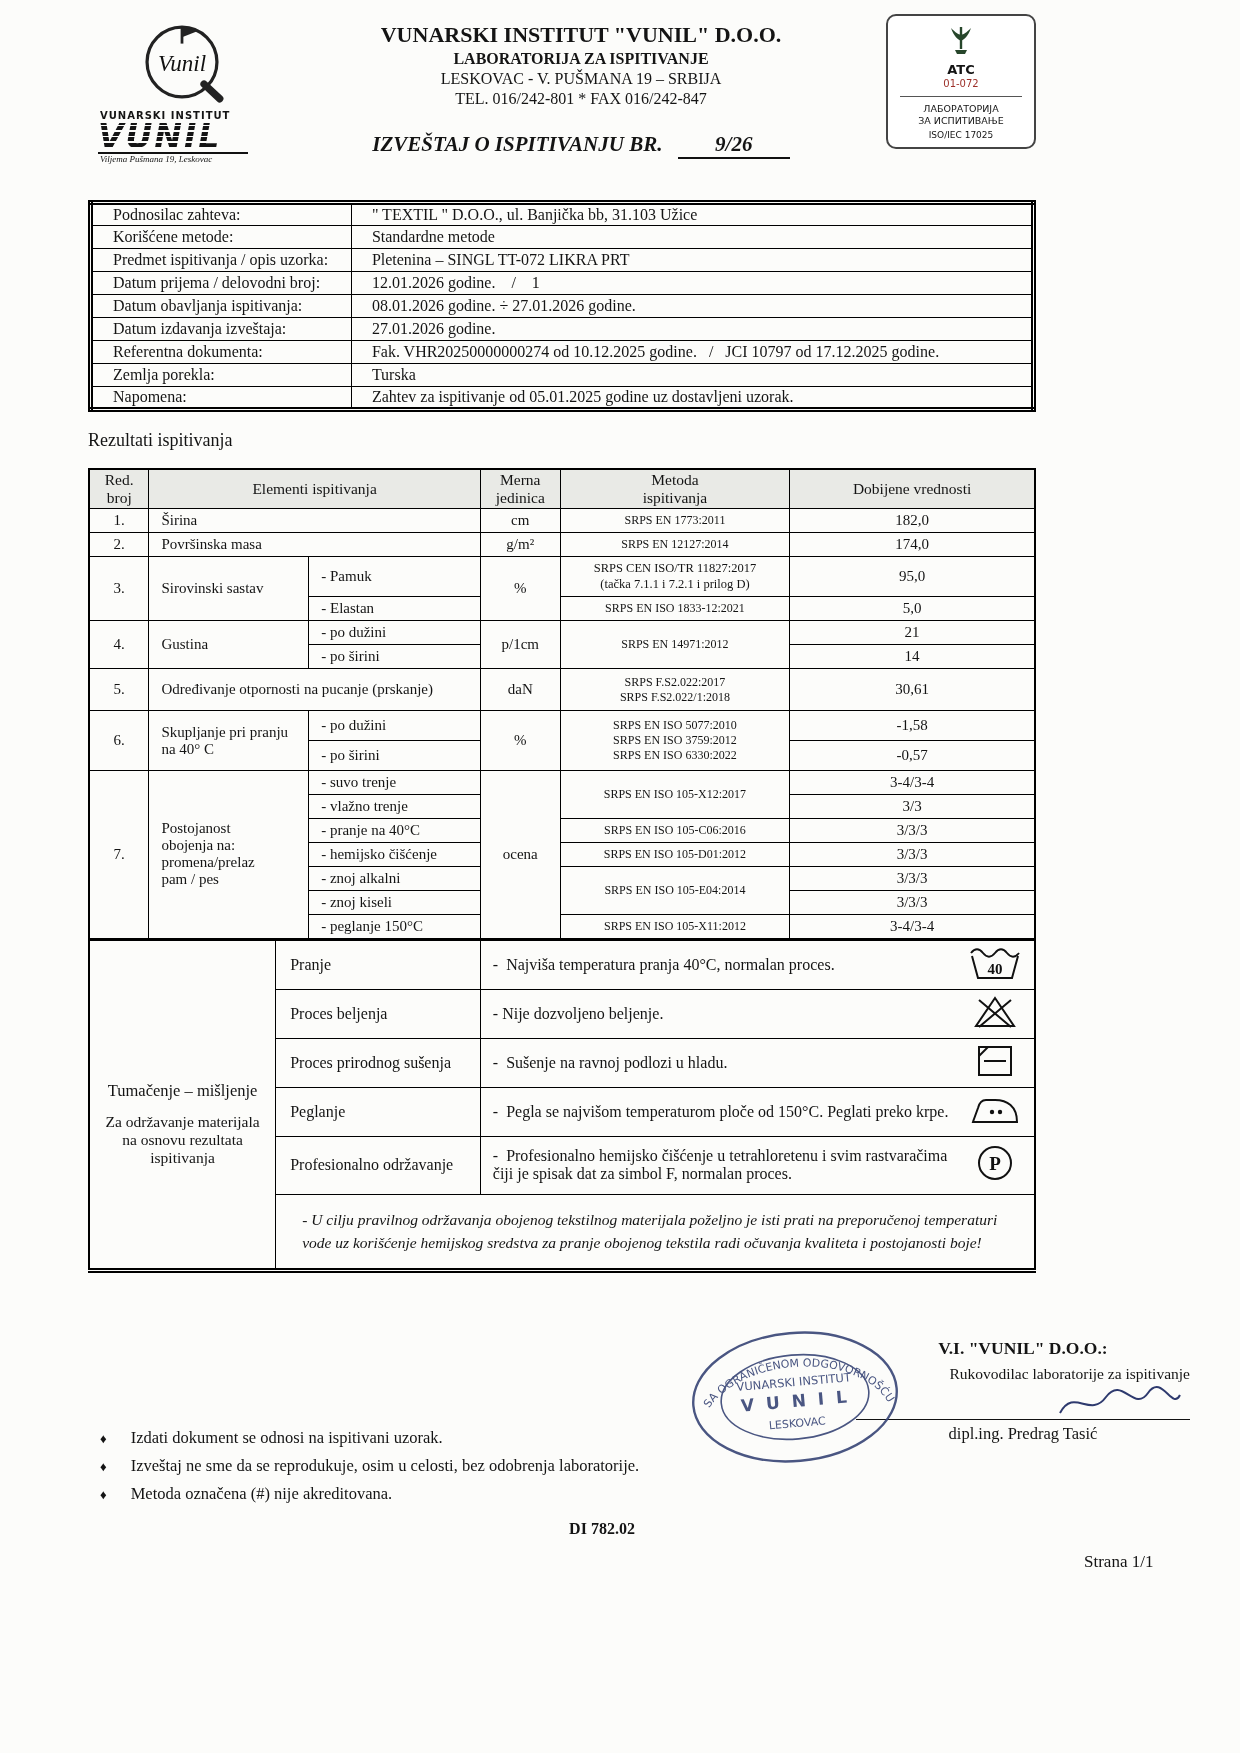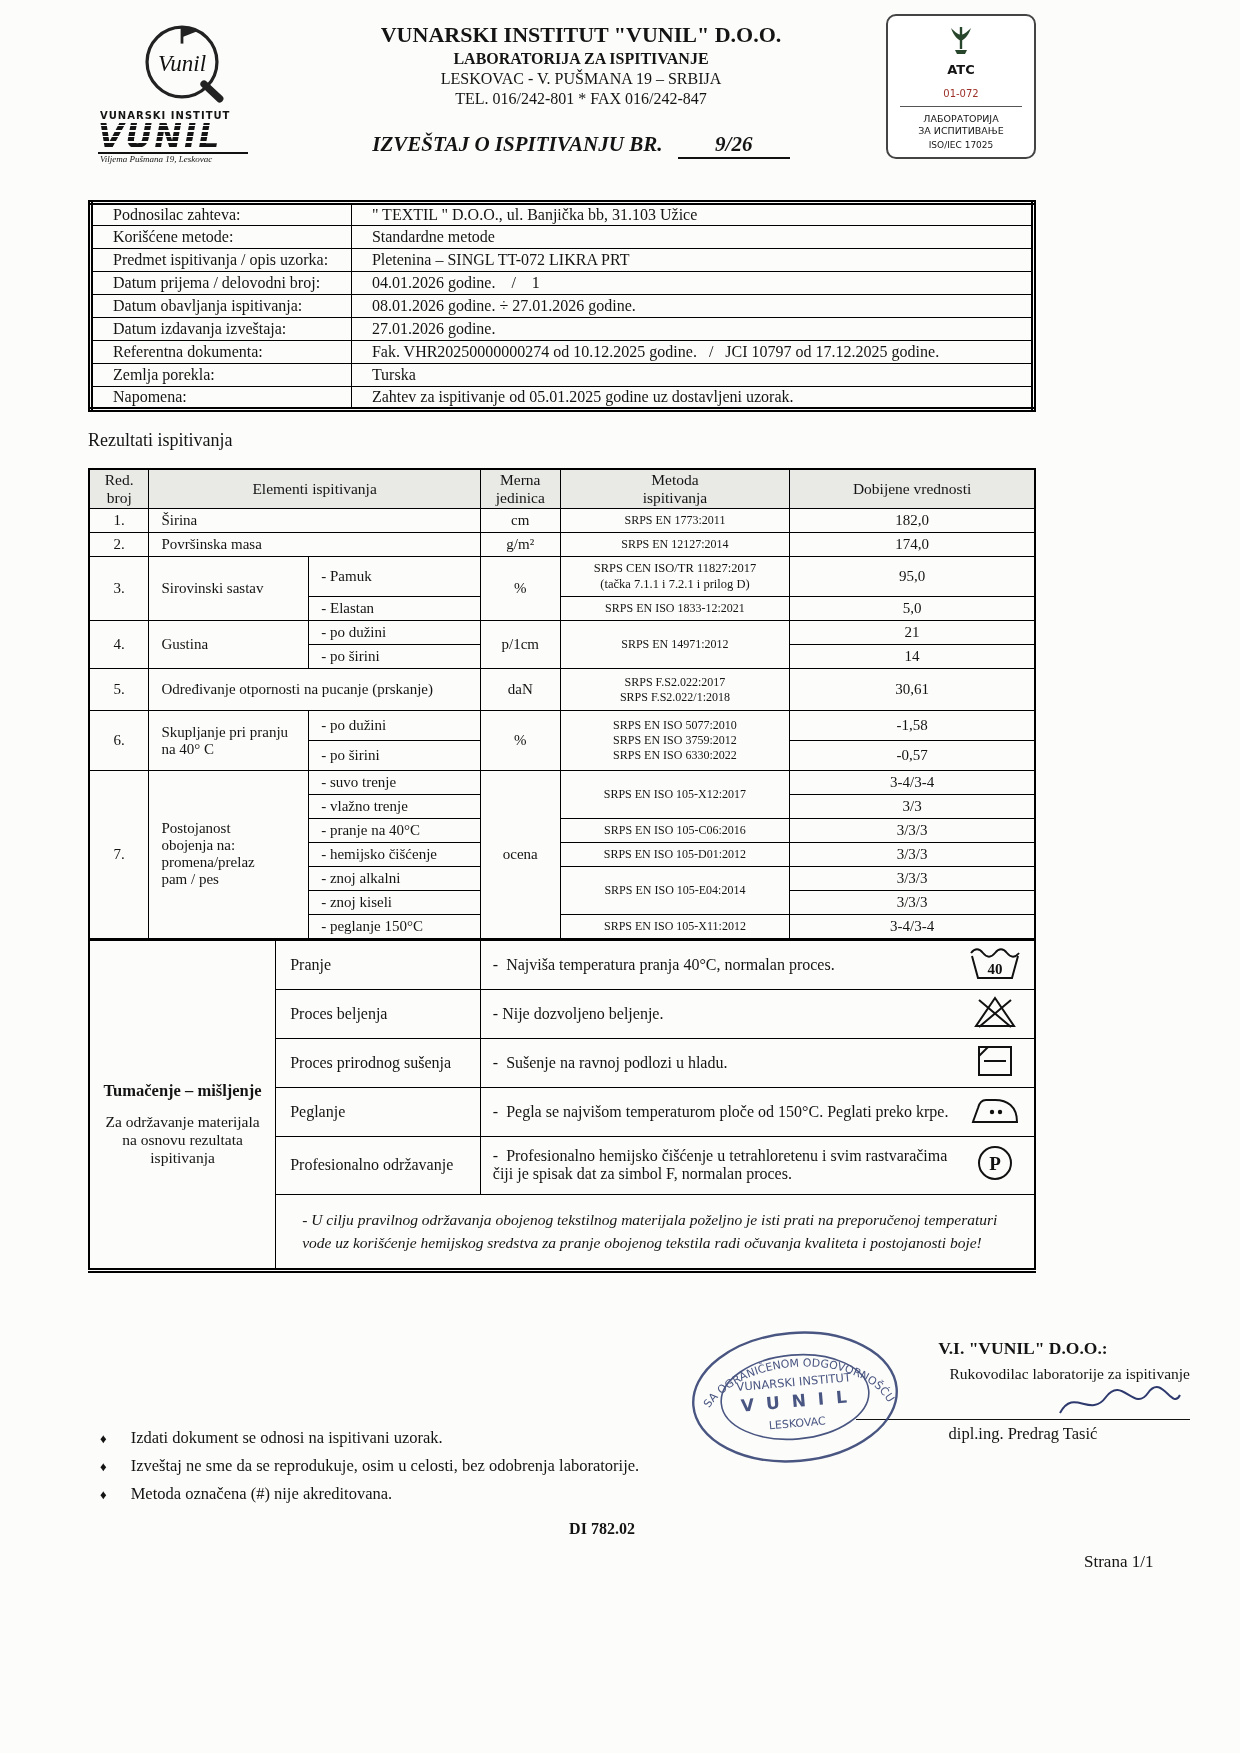--- a/index.html
+++ b/index.html
@@ -19,21 +19,21 @@
   .wordmark-stripes { position:absolute; inset:0; background:repeating-linear-gradient(180deg, transparent 0 4px, #fcfcfa 4px 5.5px); }
   .logo-line3 { font-size:9px; font-style:italic; text-align:left; padding-left:2px; border-top:2px solid #111; width:150px; margin-left:10px; }
   .head-center { flex:1; text-align:center; padding-top:8px; }
   .inst { font-size:22px; font-weight:bold; }
   .lab { font-size:16px; font-weight:bold; margin-top:2px; }
   .addr,.tel { font-size:16px; margin-top:2px; }
   .report-title { margin-top:24px; font-size:21px; font-weight:bold; font-style:italic; }
   .rep-no { display:inline-block; min-width:112px; border-bottom:2px solid #111; text-align:center; margin-left:10px; }
   .atc-box { width:150px; border:2px solid #444; border-radius:10px; text-align:center; padding:8px 4px 6px; font-family:"DejaVu Sans",sans-serif; background:#fff; }
   .atc-name { font-size:13px; font-weight:bold; margin-top:2px; }
-  .atc-num { font-size:10px; color:#9c2f28; margin-top:11px; }
+  .atc-num { font-size:10px; color:#9c2f28; margin-top:1px; }
   .atc-div { border-top:1px solid #555; margin:7px 8px 6px; }
   .atc-l { font-size:9.5px; line-height:1.3; }
   .atc-l3 { font-size:9px; margin-top:2px; }
 
   
   .info { top:200px; }
   .info-table { width:948px; border-collapse:collapse; border:5px double #000; font-size:16px; }
   .info-table td { border:1.5px solid #000; padding:1px 20px; height:23px; vertical-align:middle; white-space:pre-wrap; }
 
   
@@ -45,21 +45,21 @@
   td.c { text-align:center; }
   td.el { text-align:left; padding-left:12px; }
   .pre { white-space:pre-line; }
   .met { font-size:12px; text-align:center; }
   .small { font-size:12.5px; line-height:1.25; }
 
   
   .care-table { width:948px; border-collapse:collapse; border:2px solid #000; border-bottom:5px double #000; font-size:16px; margin-top:-1px; }
   .care-table td { border:1.5px solid #000; vertical-align:middle; }
   .tum { text-align:center; padding:6px 8px; }
-  .tum-title { font-weight:bold; font-size:16.5px;margin-top:40px; }
+  .tum-title { font-weight:normal; font-size:16.5px;margin-top:40px; }
   .tum-sub { font-size:15.5px; margin-top:12px; }
   .cl { padding-left:14px;font-family:Liberation Serif, serif; }
   .cd { padding:4px 8px 4px 12px; }
   .cd-flex { display:flex; align-items:center; gap:10px; }
   .cd-text { flex:1; white-space:pre-wrap; }
   .care-icon { flex:0 0 62px; text-align:center; }
   .note { font-style:italic; padding:8px 18px 8px 26px; font-size:15.5px; line-height:1.5; }
   .ci path,.ci rect,.ci circle { fill:none; stroke:#111; stroke-width:2; }
   .ci .dot { fill:#111; stroke:none; }
   .ci text { fill:#111; stroke:none; font-family:"Liberation Serif",serif; }
@@ -143,21 +143,21 @@
         <tr>
           <td>Korišćene metode:</td>
           <td>Standardne metode</td>
         </tr>
         <tr>
           <td>Predmet ispitivanja / opis uzorka:</td>
           <td>Pletenina – SINGL TT-072 LIKRA PRT</td>
         </tr>
         <tr>
           <td>Datum prijema / delovodni broj:</td>
-          <td>04.01.2026 godine.    /    1</td>
+          <td>12.01.2026 godine.    /    1</td>
         </tr>
         <tr>
           <td>Datum obavljanja ispitivanja:</td>
           <td>08.01.2026 godine. ÷ 27.01.2026 godine.</td>
         </tr>
         <tr>
           <td>Datum izdavanja izveštaja:</td>
           <td>27.01.2026 godine.</td>
         </tr>
         <tr>

